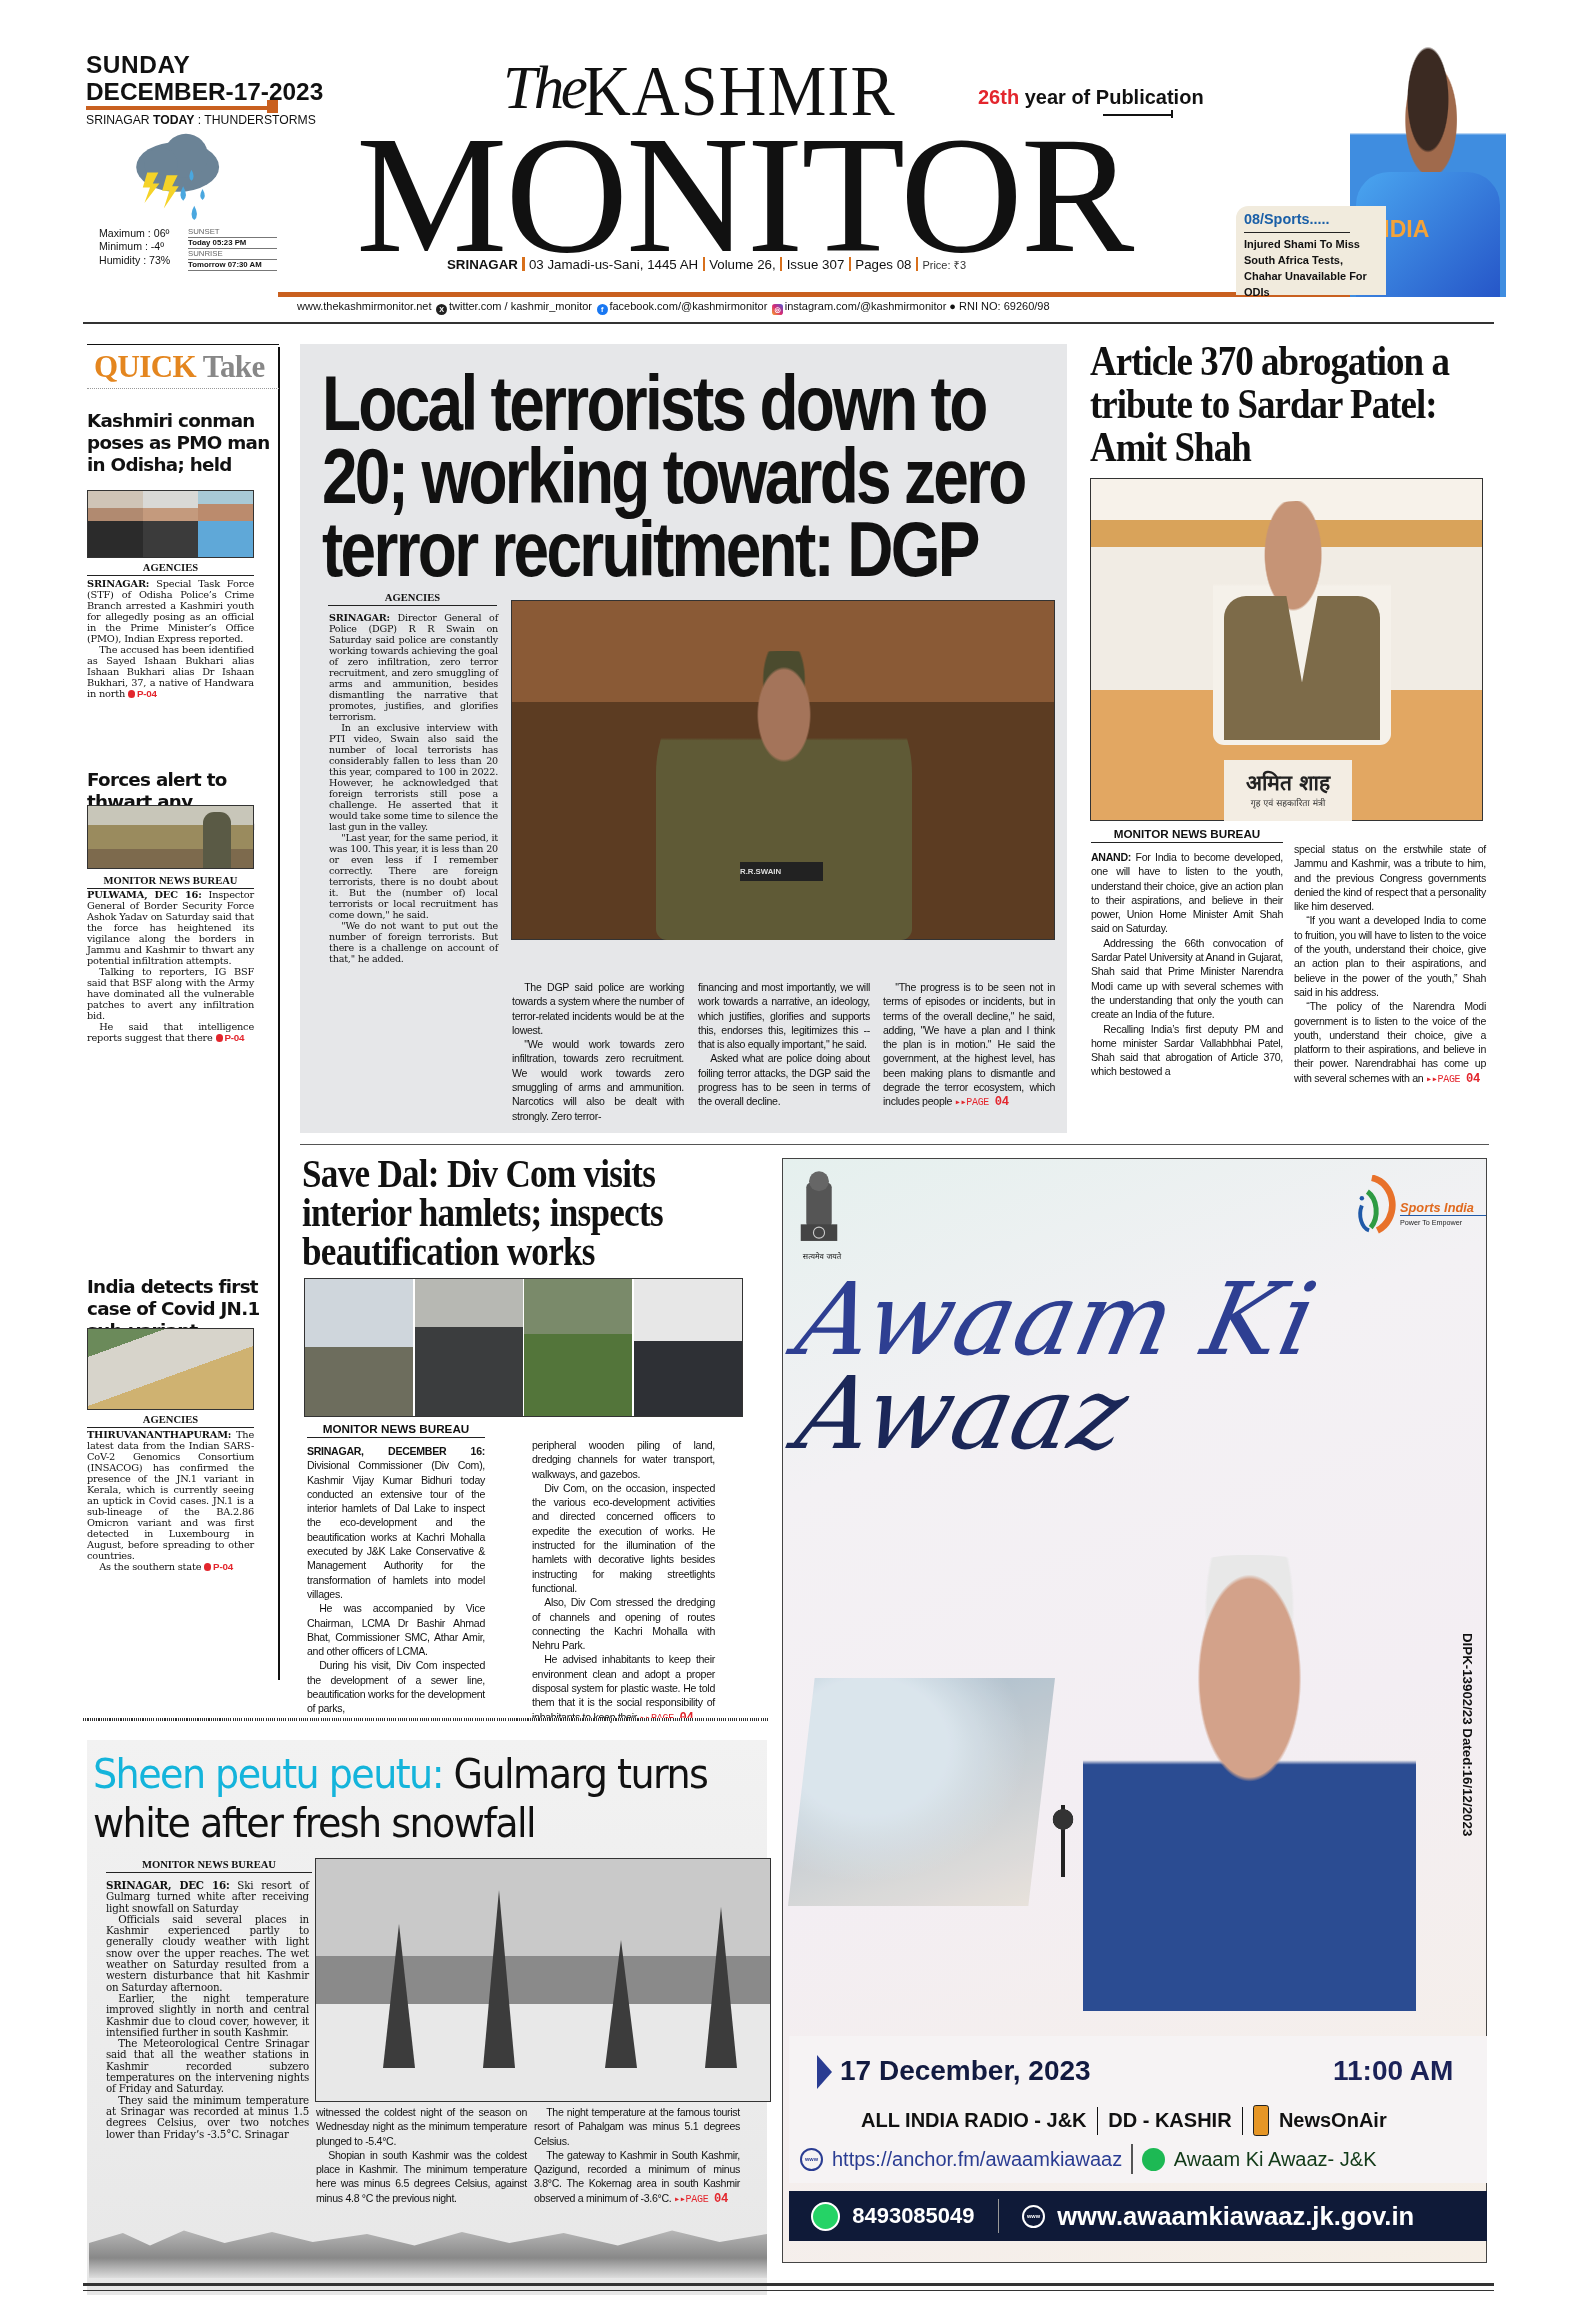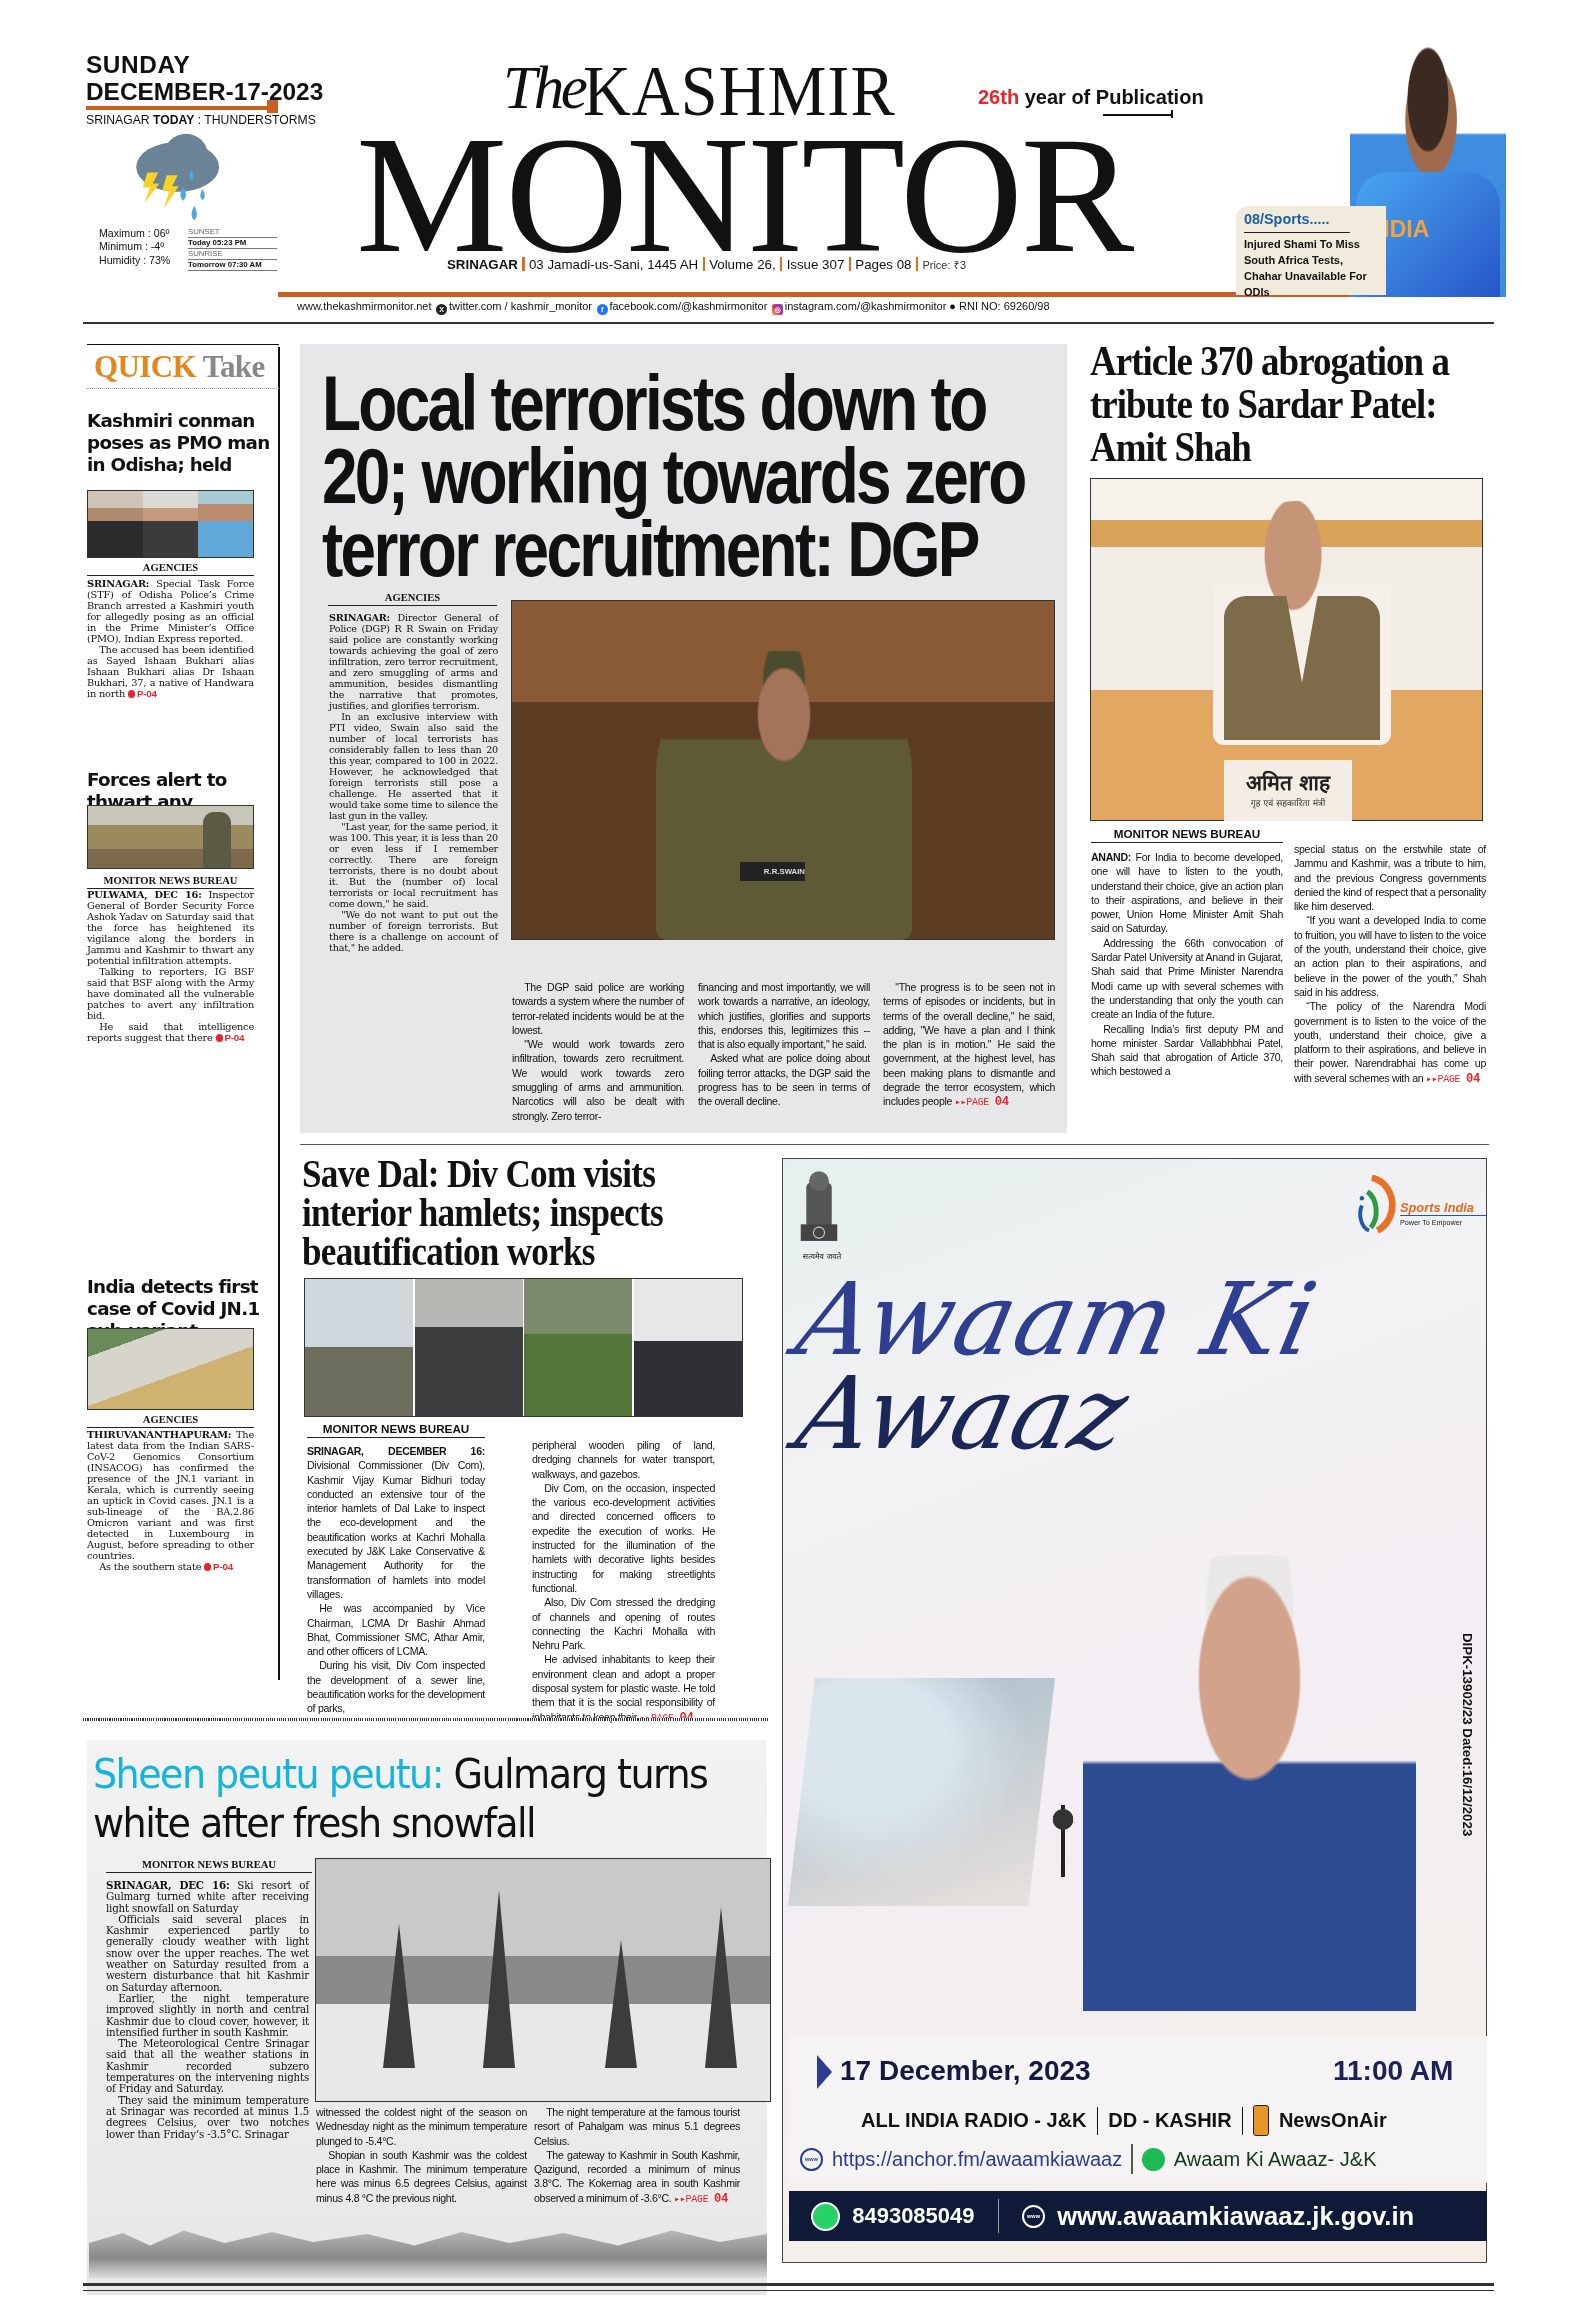--- a/index.html
+++ b/index.html
@@ -62,21 +62,21 @@
 #lead-byline{left:328px;top:592px;width:169px}
 #lead-col1{left:329px;top:612px;width:169px}
 .nbody{position:absolute;font:400 10.6px "Liberation Sans Narrow","Liberation Sans",sans-serif;line-height:14.3px;text-align:justify;letter-spacing:-0.3px;transform-origin:left}
 .nbody p{text-indent:12.2px}
 .nbody p.first{text-indent:0}
 .nbody b{font-weight:700}
 .jump2{color:#e3262d;font-family:Liberation Mono, monospace;white-space:nowrap;font-size:10px}
 .jump2 .num{font-weight:700;font-size:12.2px}
 #dgp-photo{left:511px;top:600px;width:544px;height:340px;border:1.1px solid #333;background:linear-gradient(180deg,#8a5a36 0 30%,#5c3c22 30% 100%)}
 #dgp-photo .person{position:absolute;left:144px;top:50px;width:256px;height:289px;border-radius:122px 122px 11px 11px;background:radial-gradient(ellipse at 50% 22%,#a4745a 0 14%,transparent 15%),radial-gradient(ellipse at 50% 10%,#4b4b2e 0 11%,transparent 12%),linear-gradient(180deg,transparent 0 30%,#5f5a36 31% 100%)}
-#dgp-photo .plate{position:absolute;left:228px;top:261px;width:65px;height:19px;background:#222;color:#ddd;font:700 7.8px "Liberation Sans",sans-serif;text-align:right;line-height:19px}
+#dgp-photo .plate{position:absolute;left:228px;top:261px;width:83px;height:19px;background:#222;color:#ddd;font:700 7.8px "Liberation Sans",sans-serif;text-align:left;line-height:19px}
 .col3{position:absolute;top:980px;width:172px}
 
 #as-head{left:1090px;top:340px;width:400px;font:700 42px "Liberation Serif",serif;line-height:43px;letter-spacing:-1.1px;transform:scaleX(0.88);transform-origin:left;width:456px}
 #as-photo{left:1090px;top:478px;width:393px;height:343px;border:1.1px solid #333;background:linear-gradient(180deg,#f7f2ea 0 12%,#d9a35a 12% 20%,#f1ece4 20% 62%,#e2a762 62% 100%)}
 #as-photo .person{position:absolute;left:122px;top:22px;width:178px;height:244px;border-radius:83px 83px 11px 11px;background:radial-gradient(ellipse at 45% 22%,#c69476 0 20%,transparent 21%),linear-gradient(180deg,transparent 0 34%,#f5f1ea 35% 100%)}
 #as-photo .vest{position:absolute;left:133px;top:117px;width:156px;height:144px;background:#7d6b49;border-radius:22px 22px 0 0;clip-path:polygon(0 0,40% 0,50% 60%,60% 0,100% 0,100% 100%,0 100%)}
 #as-plate{left:133px;top:281px;width:128px;height:61px;background:#f3ede3;position:absolute;text-align:center}
 #as-plate .hi1{font:700 21px "DejaVu Sans",sans-serif;margin-top:7.8px;color:#222}
 #as-plate .hi2{font:400 9px "DejaVu Sans",sans-serif;color:#333}
 #as-byline{left:1091px;top:827px;width:192px}
@@ -235,21 +235,21 @@
 <div class="byline" style="left:87px;top:1414px;width:167px">AGENCIES</div>
 <div class="lbody" style="top:1429px">
   <p><b>THIRUVANANTHAPURAM:</b><span> The latest data from the Indian SARS-CoV-2 Genomics Consortium (INSACOG) has confirmed the presence of the JN.1 variant in Kerala, which is currently seeing an uptick in Covid cases. JN.1 is a sub-lineage of the BA.2.86 Omicron variant and was first detected in Luxembourg in August, before spreading to other countries.</span></p>
   <p><span>As the southern state </span><span class="jump"><span class="dot"></span><span>P-04</span></span></p>
 </div>
 
 <div class="abs" id="lead-bg"></div>
 <div class="abs" id="lead-head">Local terrorists down to 20; working towards zero terror recruitment: DGP</div>
 <div class="byline abs" id="lead-byline">AGENCIES</div>
 <div class="lbody" id="lead-col1" style="left:329px;width:169px;font-size:9.6px">
-  <p><b>SRINAGAR:</b><span> Director General of Police (DGP) R R Swain on Friday said police are constantly working towards achieving the goal of zero infiltration, zero terror recruitment, and zero smuggling of arms and ammunition, besides dismantling the narrative that promotes, justifies, and glorifies terrorism.</span></p>
+  <p><b>SRINAGAR:</b><span> Director General of Police (DGP) R R Swain on Saturday said police are constantly working towards achieving the goal of zero infiltration, zero terror recruitment, and zero smuggling of arms and ammunition, besides dismantling the narrative that promotes, justifies, and glorifies terrorism.</span></p>
   <p><span>In an exclusive interview with PTI video, Swain also said the number of local terrorists has considerably fallen to less than 20 this year, compared to 100 in 2022. However, he acknowledged that foreign terrorists still pose a challenge. He asserted that it would take some time to silence the last gun in the valley.</span></p>
   <p><span>"Last year, for the same period, it was 100. This year, it is less than 20 or even less if I remember correctly. There are foreign terrorists, there is no doubt about it. But the (number of) local terrorists or local recruitment has come down," he said.</span></p>
   <p><span>"We do not want to put out the number of foreign terrorists. But there is a challenge on account of that," he added.</span></p>
 </div>
 <div class="abs" id="dgp-photo">
   <div class="person"></div>
   <div class="plate">R.R.SWAIN</div>
 </div>
 <div class="nbody col3" style="left:512px;width:172px">
   <p>The DGP said police are working towards a system where the number of terror-related incidents would be at the lowest.</p>

